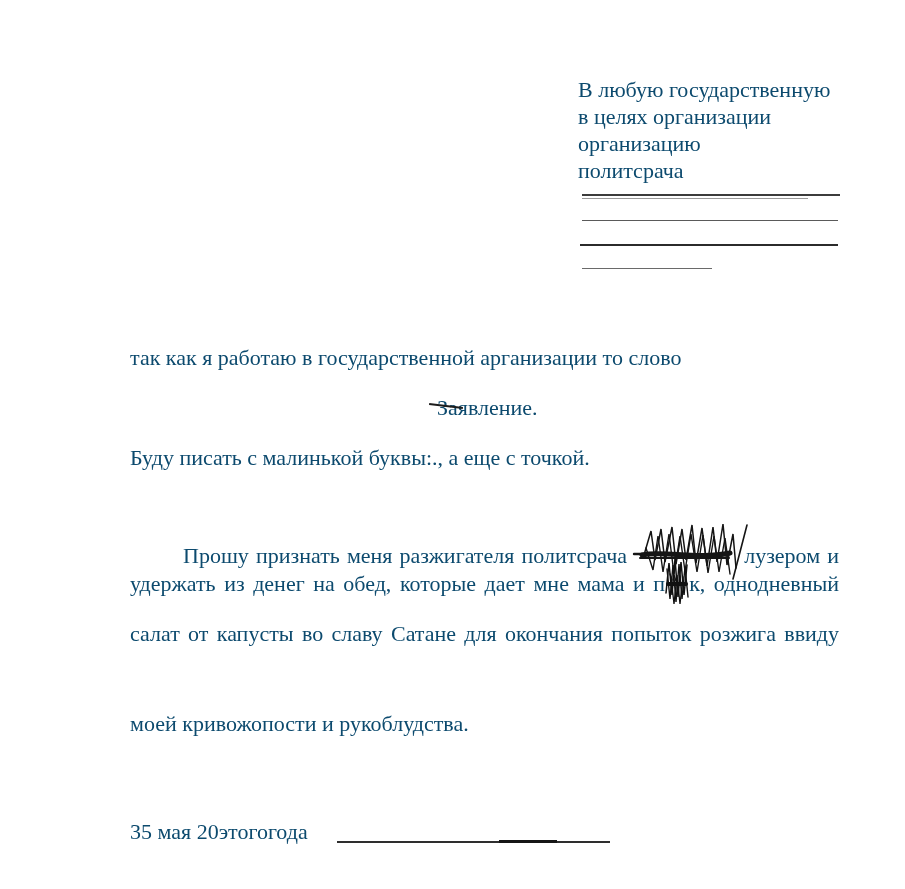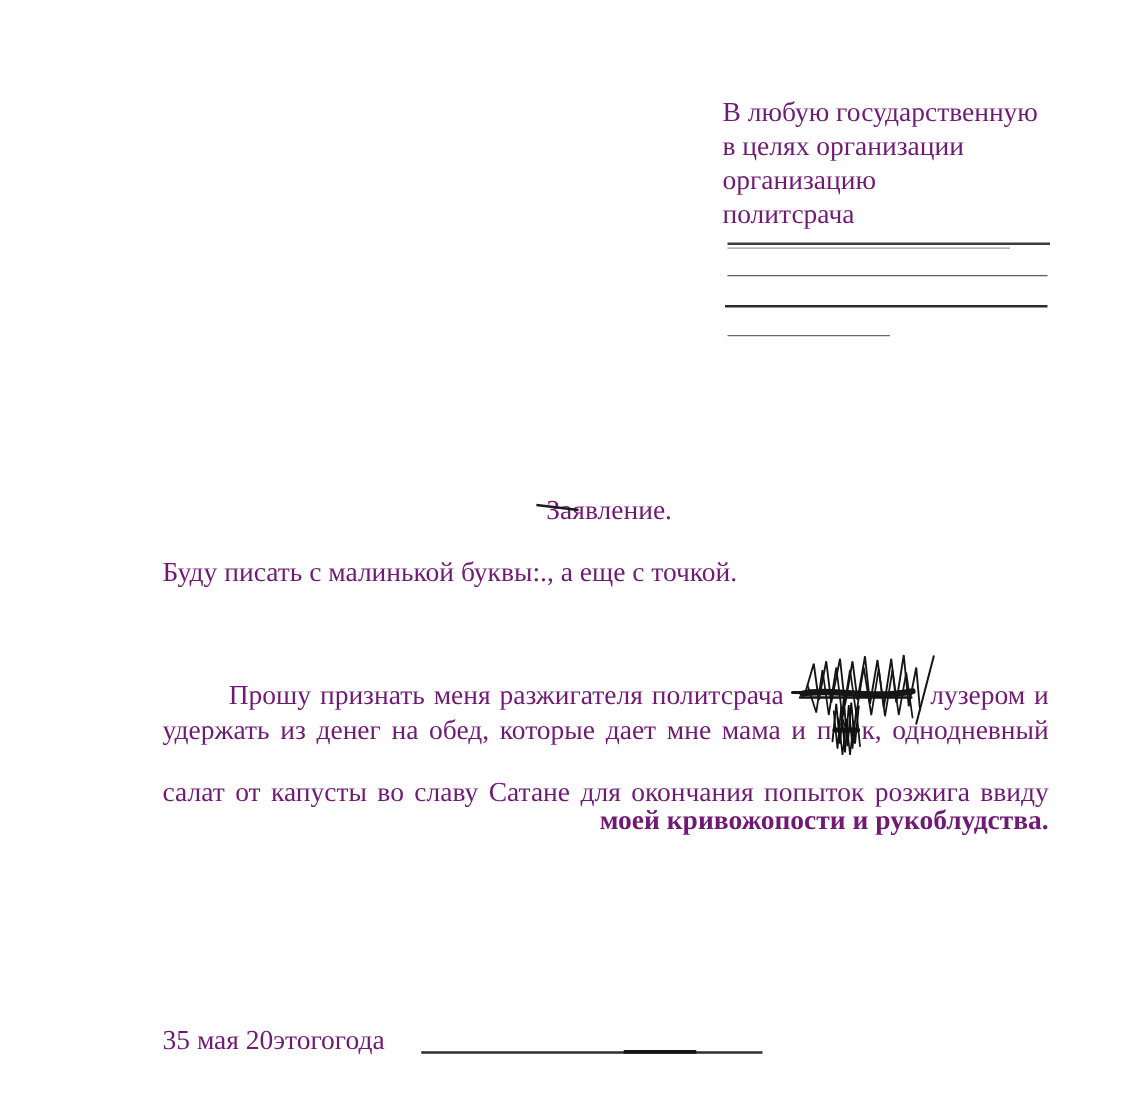--- a/index.html
+++ b/index.html
@@ -2,21 +2,21 @@
 <html><head>
 <meta charset="utf-8">
 <style>
   html, body { margin: 0; padding: 0; background: #ffffff; }
   .page {
     position: relative;
     width: 905px;
     height: 889px;
     background: #ffffff;
     font-family: "Liberation Serif", "DejaVu Serif", serif;
-    color: #701a75;
+    color: #0c4a6e;
     font-size: 22px;
     overflow: hidden;
   }
   .recipient {
     position: absolute;
     left: 578px;
     top: 76px;
     line-height: 27px;
     white-space: nowrap;
   }
@@ -34,21 +34,21 @@
     background: #1c1c1c; transform: rotate(7deg);
   }
   .note { position: absolute; left: 130px; top: 443px; line-height: 30px; white-space: nowrap; }
   .para-line {
     position: absolute; left: 130px; width: 709px; line-height: 30px;
   }
   .j { text-align: justify; text-align-last: justify; }
   .pl1 { top: 519px; text-indent: 53px; margin-top: 22px; }
   .pl2 { top: 569px; }
   .pl3 { top: 619px; }
-  .pl4 { top: 641px; text-align: right; font-weight: bold; }
+  .pl4 { top: 709px; text-align: left; }
   .scrib-large {
     display: inline-block; position: relative;
     width: 110px; height: 20px; vertical-align: baseline;
   }
   .scrib-large svg {
     position: absolute; left: 0; top: -21px; width: 114px; height: 60px; overflow: visible;
   }
   .scrib-small {
     display: inline-block; position: relative;
     width: 24px; height: 18px; vertical-align: baseline;
@@ -71,20 +71,21 @@
     <div>организацию</div>
     <div>политсрача</div>
   </div>
 
   <div class="hline hline-a"></div>
   <div class="hline hline-a2"></div>
   <div class="hline hline-b"></div>
   <div class="hline hline-c"></div>
   <div class="hline hline-d"></div>
 
+  <div class="intro">так как я работаю в государственной арганизации то слово</div>
 
   <div class="doc-title">
     <span class="strike-wrap">
       <span>За</span>
       <span class="strike-line"></span>
     </span><span>явление.</span>
   </div>
 
   <div class="note">Буду писать с малинькой буквы:., а еще с точкой.</div>
 

